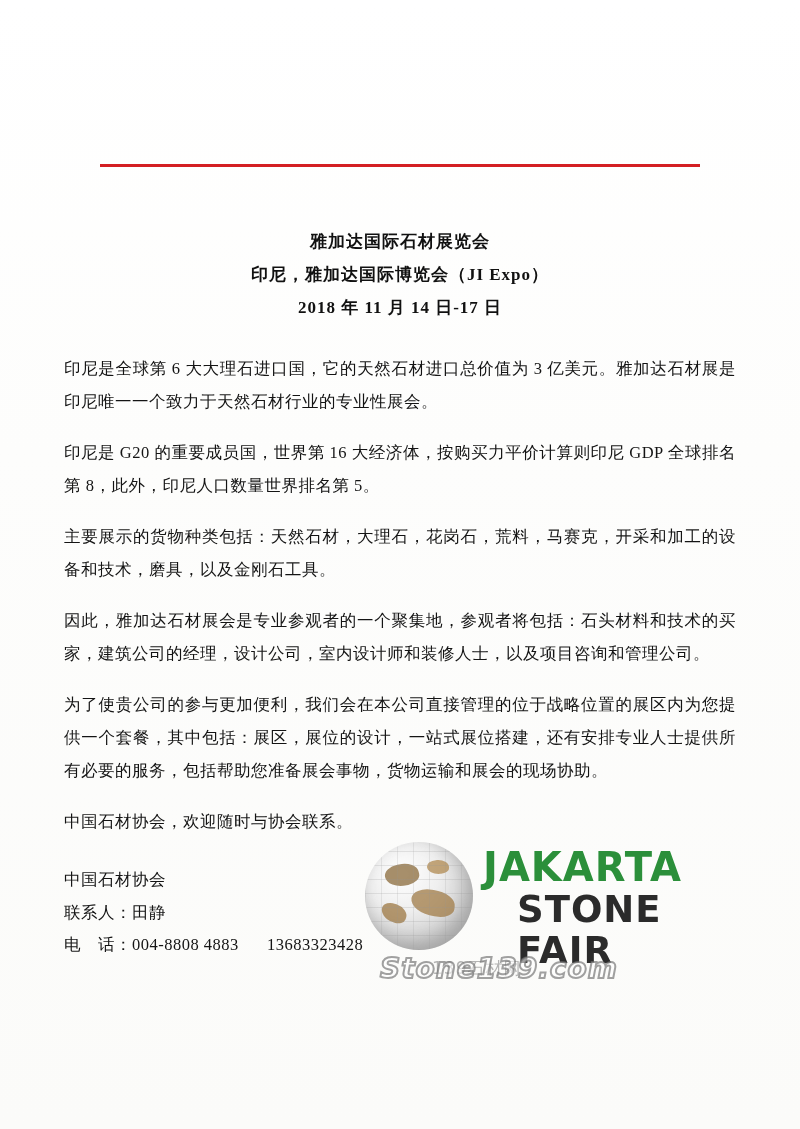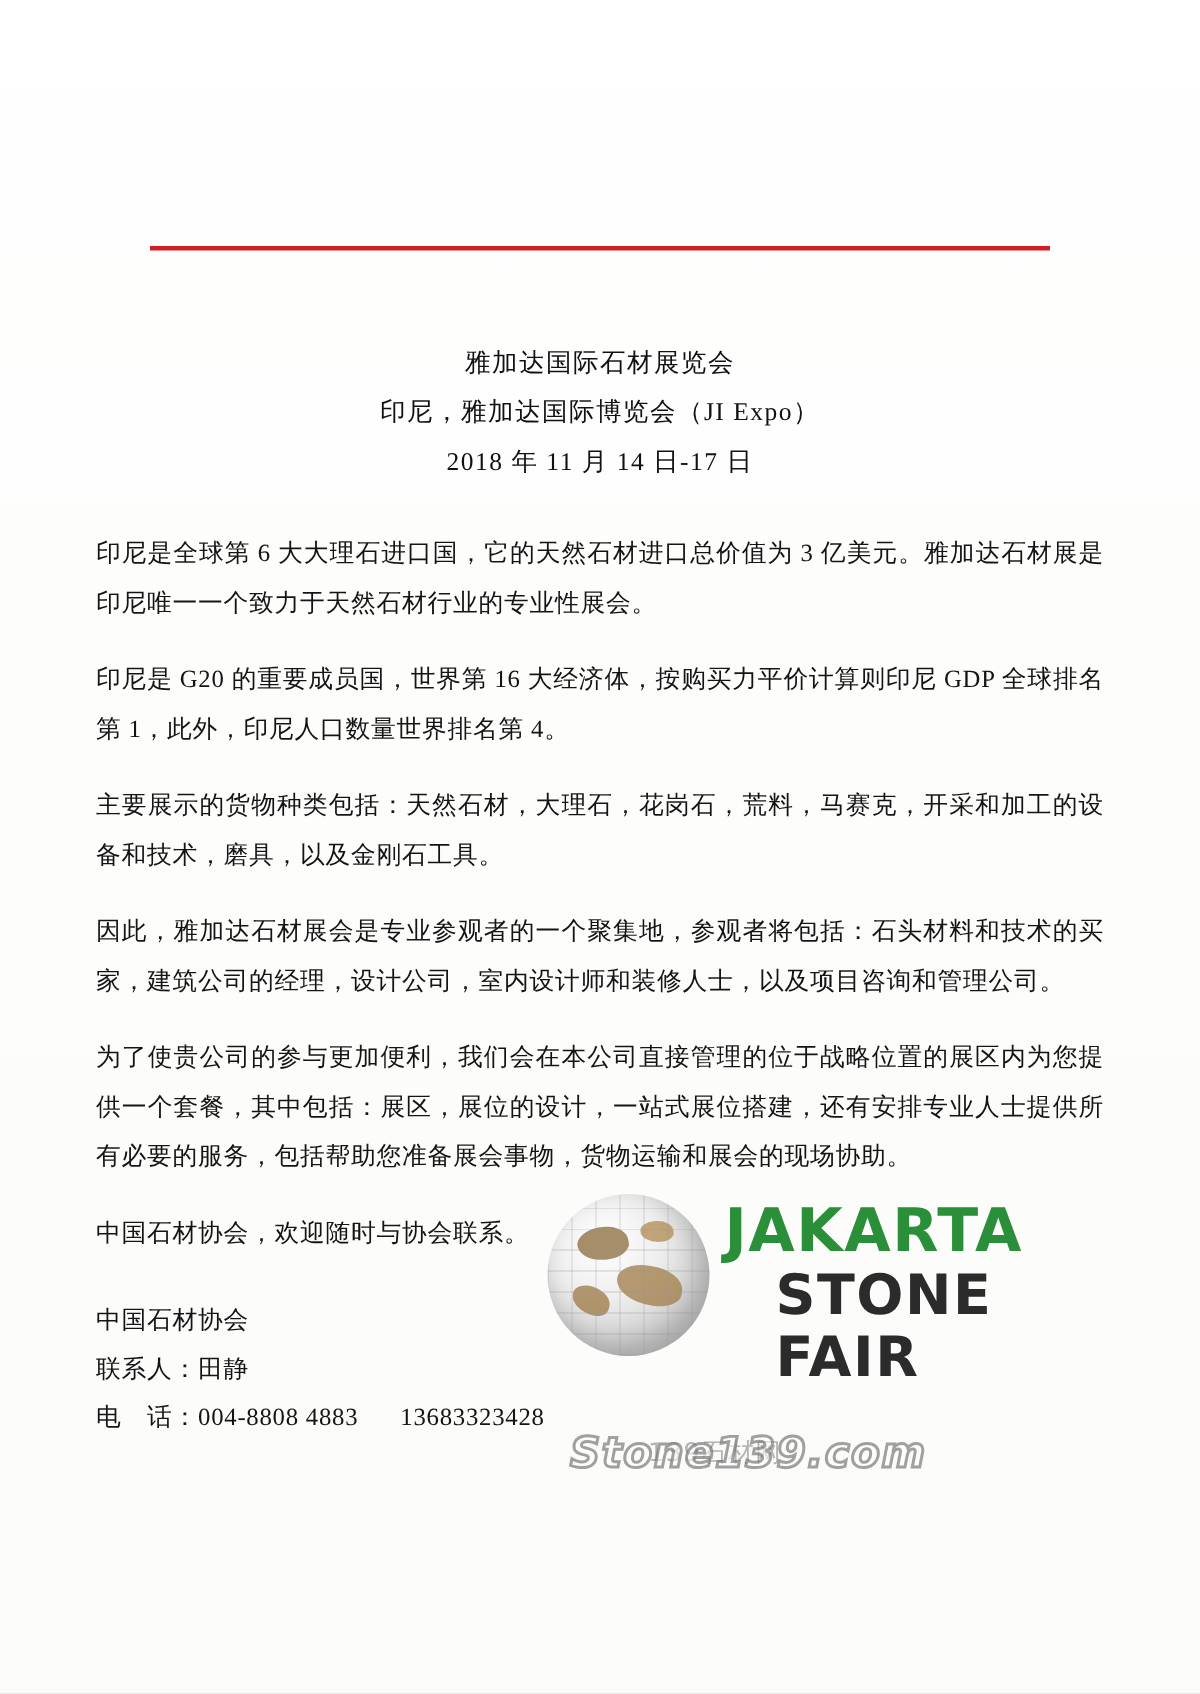--- a/index.html
+++ b/index.html
@@ -46,21 +46,21 @@
   }
   .letterhead-rule {
     margin: 40px auto 0 auto;
     width: 600px;
     height: 3px;
     background: #d31f22;
   }
   .doc-heading {
     text-align: center;
     margin-top: 58px;
-    font-weight: normal;
+    font-weight: bold;
     font-size: 17px;
     line-height: 1.95;
     color: #111;
   }
   .doc-heading div {
     letter-spacing: 1px;
   }
   .body-text {
     margin-top: 28px;
     font-size: 16.5px;
@@ -84,21 +84,21 @@
   }
   .phone-row span.gap {
     display: inline-block;
     width: 28px;
   }
 
   
   .jsf-logo {
     position: absolute;
     left: 365px;
-    top: 794px;
+    top: 840px;
     width: 330px;
     height: 110px;
     pointer-events: none;
   }
   .jsf-globe {
     position: absolute;
     left: 0;
     top: 2px;
     width: 108px;
     height: 108px;
@@ -188,21 +188,21 @@
     </div>
 
     <div class="doc-heading">
       <div>雅加达国际石材展览会</div>
       <div>印尼，雅加达国际博览会（JI Expo）</div>
       <div>2018 年 11 月 14 日-17 日</div>
     </div>
 
     <div class="body-text">
       <p>印尼是全球第 6 大大理石进口国，它的天然石材进口总价值为 3 亿美元。雅加达石材展是印尼唯一一个致力于天然石材行业的专业性展会。</p>
-      <p>印尼是 G20 的重要成员国，世界第 16 大经济体，按购买力平价计算则印尼 GDP 全球排名第 1，此外，印尼人口数量世界排名第 4。</p>
+      <p>印尼是 G20 的重要成员国，世界第 16 大经济体，按购买力平价计算则印尼 GDP 全球排名第 8，此外，印尼人口数量世界排名第 5。</p>
       <p>主要展示的货物种类包括：天然石材，大理石，花岗石，荒料，马赛克，开采和加工的设备和技术，磨具，以及金刚石工具。</p>
       <p>因此，雅加达石材展会是专业参观者的一个聚集地，参观者将包括：石头材料和技术的买家，建筑公司的经理，设计公司，室内设计师和装修人士，以及项目咨询和管理公司。</p>
       <p>为了使贵公司的参与更加便利，我们会在本公司直接管理的位于战略位置的展区内为您提供一个套餐，其中包括：展区，展位的设计，一站式展位搭建，还有安排专业人士提供所有必要的服务，包括帮助您准备展会事物，货物运输和展会的现场协助。</p>
       <p>中国石材协会，欢迎随时与协会联系。</p>
     </div>
 
     <div class="signature">
       <div class="sig-line">中国石材协会</div>
       <div class="sig-line">联系人：田静</div>
       <div class="sig-line phone-row"><span>电　话：</span><span>004-8808 4883</span><span class="gap"></span><span>13683323428</span></div>

